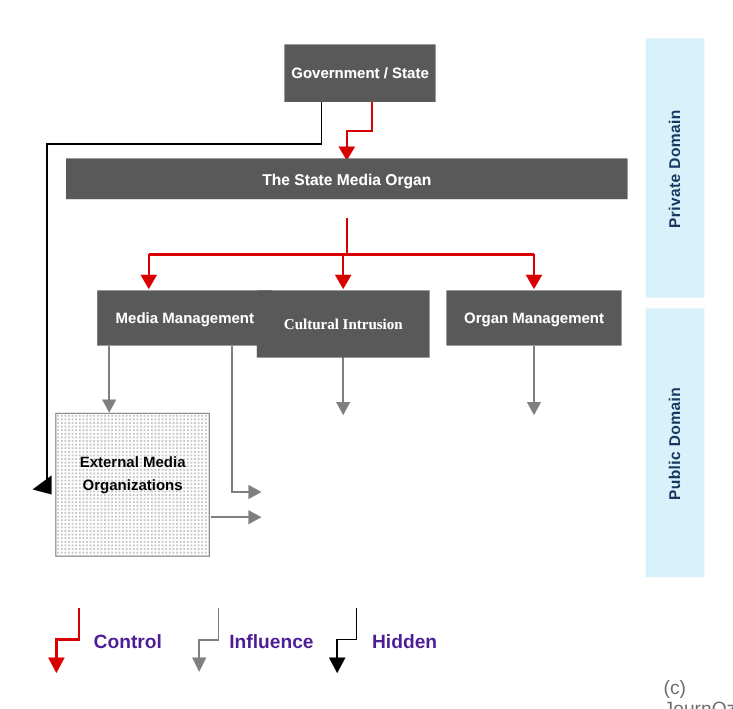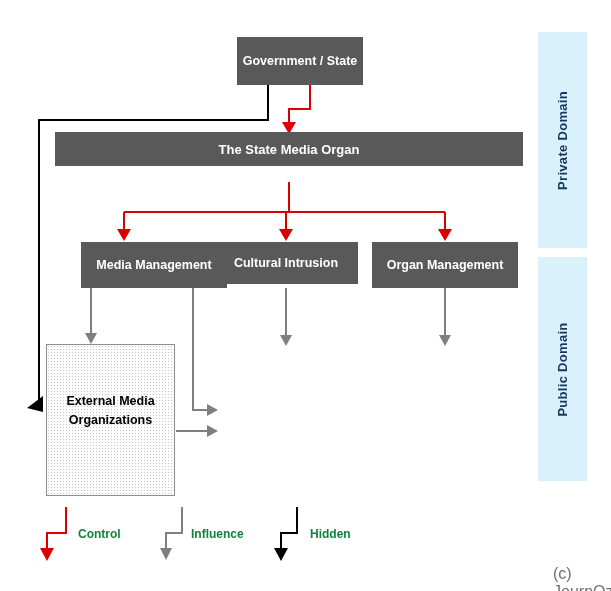--- a/index.html
+++ b/index.html
@@ -15,25 +15,25 @@
   .head { stroke:none; }
 
   .node {
     position:absolute; display:flex; align-items:center; justify-content:center;
     text-align:center; box-sizing:border-box;
   }
   .dark-node { background:#595959; color:#ffffff; font-weight:bold; font-size:12.5px; }
   #node-government { left:237px; top:37px;  width:126px; height:48px; }
   #node-smo        { left:55px;  top:132px; width:468px; height:34px; font-size:13px; }
   #node-mm         { left:52px;  top:242px; width:146px; height:46px;margin-left:29px; }
-  #node-ci         { left:214px; top:242px; width:144px; height:42px; }
+  #node-ci         { left:214px; top:242px; width:144px; height:56px;font-family:Liberation Serif, serif; }
   #node-nm         { left:372px; top:242px; width:146px; height:46px; }
 
   #node-emo {
-    left:46px; top:344px; width:129px; height:152px;
+    left:46px; top:344px; width:129px; height:120px;
     border:1px solid #8c8c8c;
     background-color:#fdfdfd;
     background-image:radial-gradient(#c3c3c3 0.9px, rgba(0,0,0,0) 1px);
     background-size:3px 3px;
     color:#000; font-weight:bold; font-size:12.5px; line-height:1.5;
     flex-direction:column;
   }
   #node-emo .label-lines { transform:translateY(-9px); }
 
   #node-gp {
@@ -50,21 +50,21 @@
     position:absolute; left:538px; width:49px; background:#d9f1fb;
     display:flex; align-items:center; justify-content:center;
   }
   #domain-private { top:32px;  height:216px; }
   #domain-public  { top:257px; height:224px; }
   .domain-bar span {
     transform:rotate(-90deg); white-space:nowrap;
     font-weight:bold; font-size:13px; color:#17375e; letter-spacing:0.3px;
   }
 
-  .legend-label { position:absolute; font-weight:bold; font-size:12px; color:#15803d; }
+  .legend-label { position:absolute; font-weight:bold; font-size:16px; color:#4c1d95; }
   #legend-label-control   { left:78px;  top:527px; }
   #legend-label-influence { left:191px; top:527px; }
   #legend-label-hidden    { left:310px; top:527px; }
 
   #credit { position:absolute; left:512px; top:565px; font-size:16px; color:#6f6f6f;margin-left:41px; }
 </style>
 </head>
 <body>
 
 <div id="canvas">

